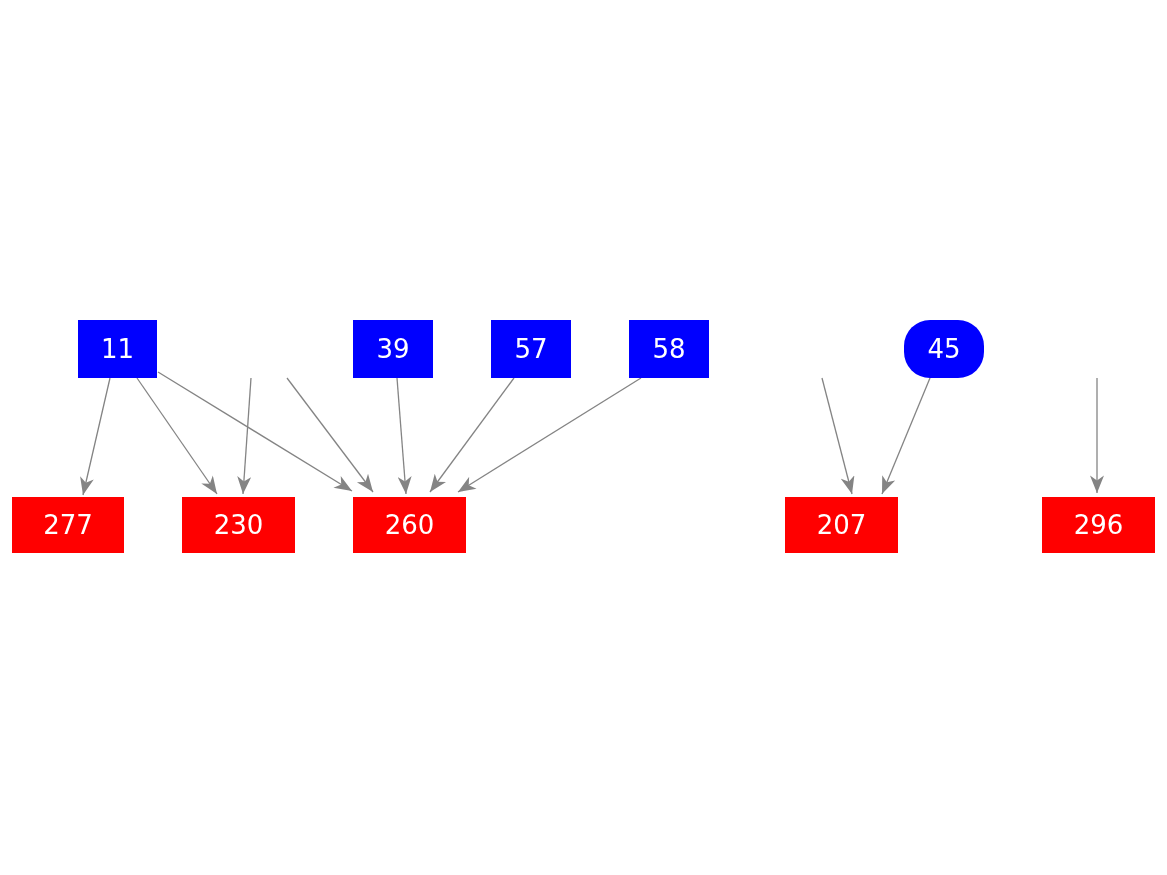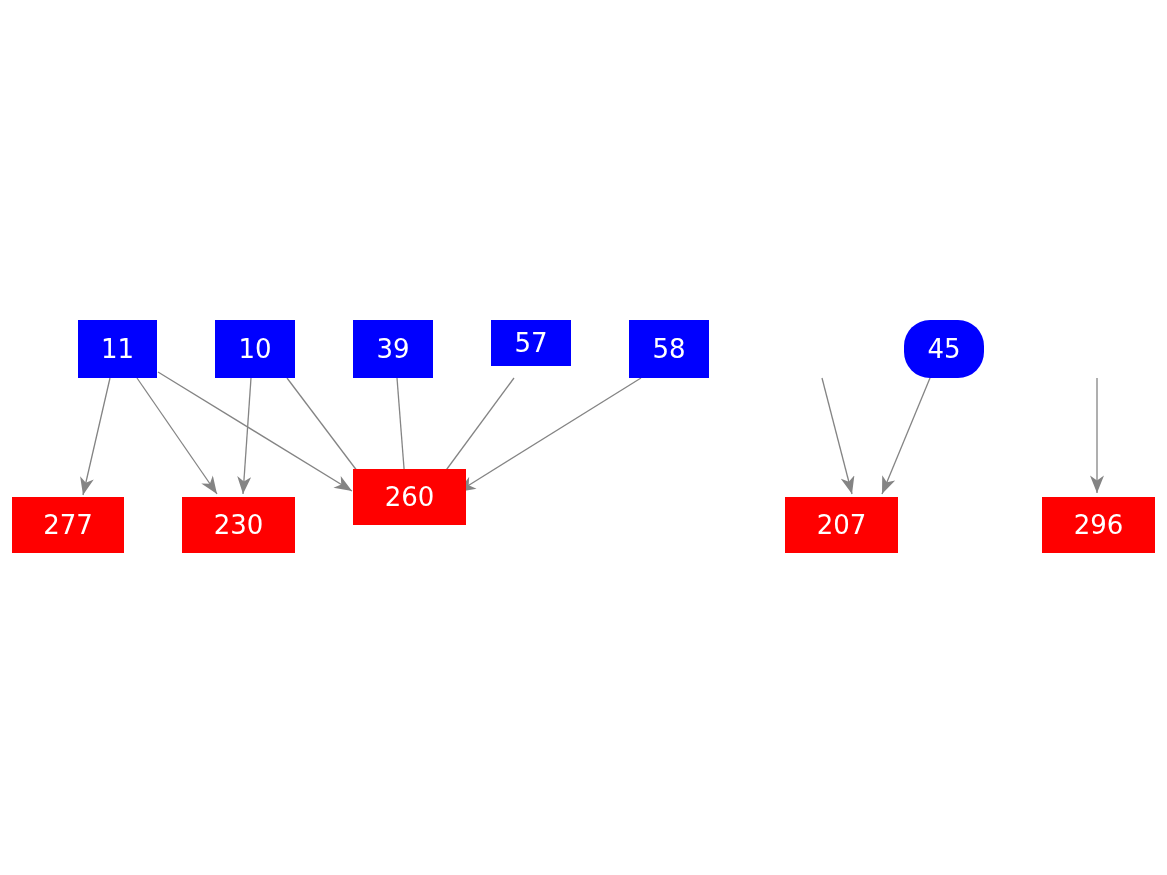--- a/index.html
+++ b/index.html
@@ -58,25 +58,24 @@
     <line x1="287" y1="378" x2="373" y2="492" marker-end="url(#ah)"></line>
     <line x1="397" y1="378" x2="406" y2="494" marker-end="url(#ah)"></line>
     <line x1="514" y1="378" x2="430" y2="492" marker-end="url(#ah)"></line>
     <line x1="641" y1="378" x2="458" y2="492" marker-end="url(#ah)"></line>
     <line x1="822" y1="378" x2="852" y2="494" marker-end="url(#ah)"></line>
     <line x1="930" y1="378" x2="882" y2="494" marker-end="url(#ah)"></line>
     <line x1="1097" y1="378" x2="1097" y2="493" marker-end="url(#ah)"></line>
   </svg>
 
   <div class="node source" style="left:78px;  top:320px; width:79px;  height:58px;">11</div>
-  <div class="node source" style="left:215px; top:320px; width:80px;  height:58px;">10</div>
   <div class="node source" style="left:353px; top:320px; width:80px;  height:58px;">39</div>
-  <div class="node source" style="left:491px; top:320px; width:80px;  height:46px;">57</div>
+  <div class="node source" style="left:491px; top:320px; width:80px;  height:58px;">57</div>
   <div class="node source" style="left:629px; top:320px; width:80px;  height:58px;">58</div>
   <div class="node source" style="left:904px; top:320px; width:80px;  height:58px;border-radius:26px;">45</div>
 
   <div class="node target" style="left:12px;  top:497px; width:112px; height:56px;">277</div>
   <div class="node target" style="left:182px; top:497px; width:113px; height:56px;">230</div>
-  <div class="node target" style="left:353px; top:469px; width:113px; height:56px;">260</div>
+  <div class="node target" style="left:353px; top:497px; width:113px; height:56px;">260</div>
   <div class="node target" style="left:769px; top:497px; width:113px; height:56px;margin-left:16px;">207</div>
   <div class="node target" style="left:1042px;top:497px; width:113px; height:56px;">296</div>
 
 </div>
 
 </body></html>

